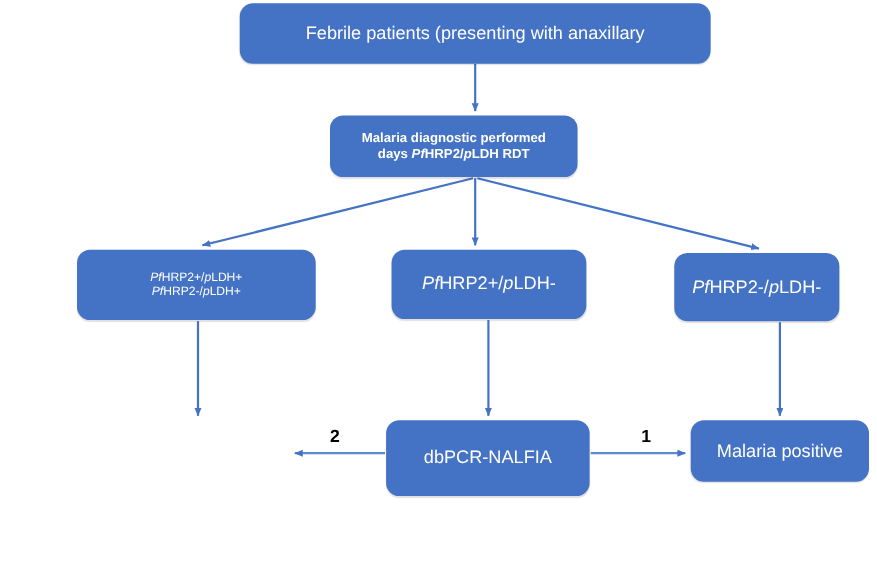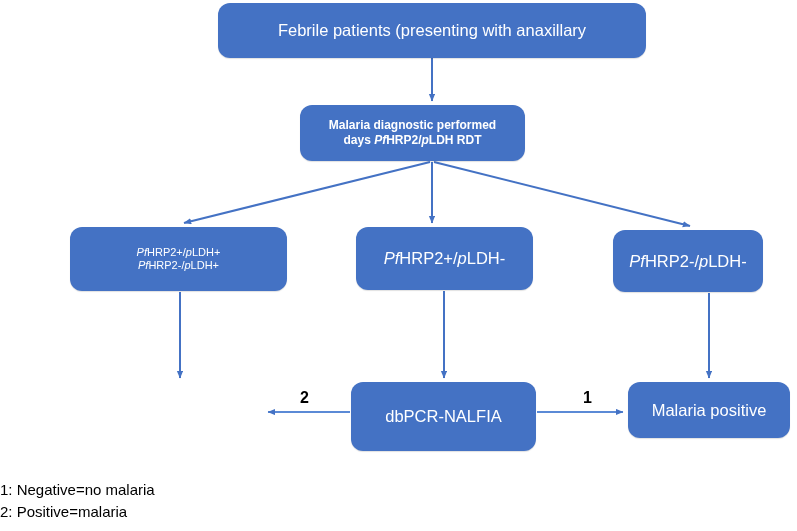--- a/index.html
+++ b/index.html
@@ -141,18 +141,14 @@
     <span class="txt">dbPCR-NALFIA</span>
   </div>
 
   <div class="node" id="node-negative">
     <span class="txt">Malaria positive</span>
   </div>
 
   <div class="edge-label" id="label-2">2</div>
   <div class="edge-label" id="label-1">1</div>
 
-  <div id="legend">
-    <div>1: Negative=no malaria</div>
-    <div>2: Positive=malaria</div>
-  </div>
 
 </div>
 
 </body></html>

